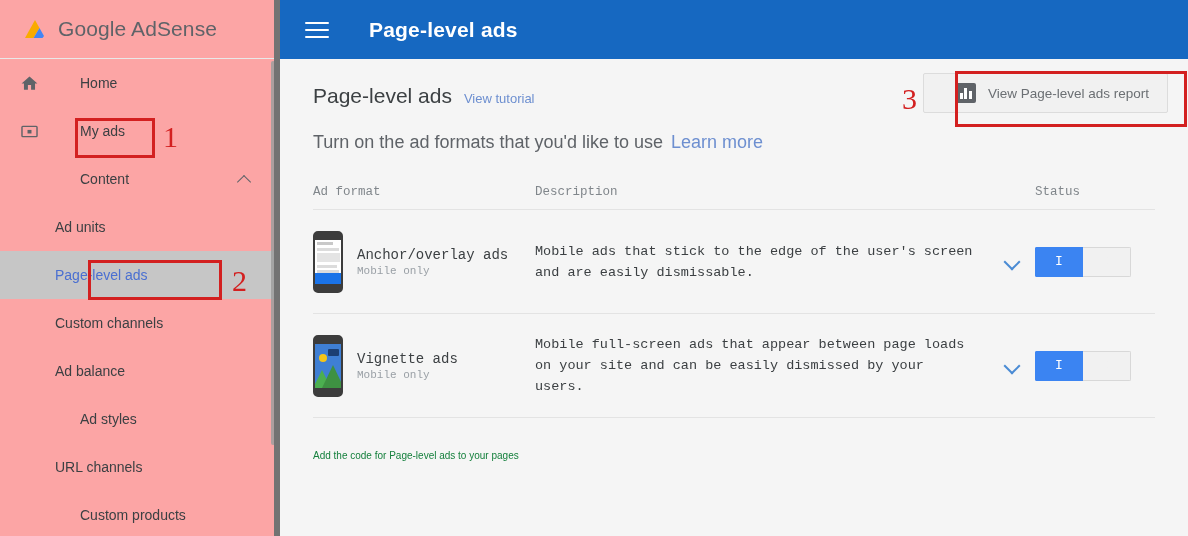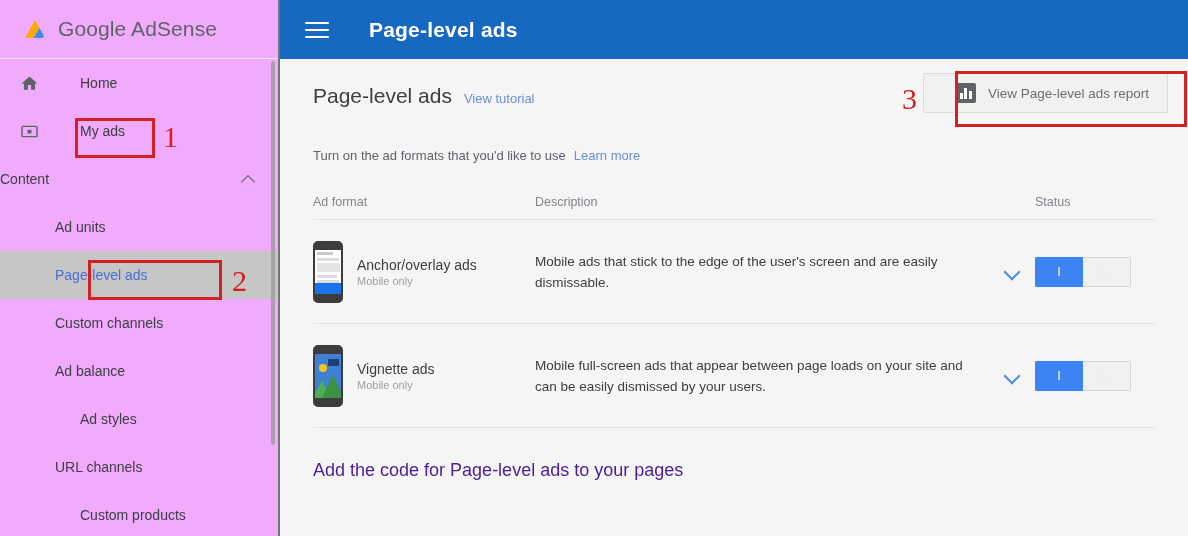--- a/index.html
+++ b/index.html
@@ -19,22 +19,22 @@
     width: 1188px;
     height: 536px;
   }
 
   
   .sidebar {
     position: absolute;
     left: 0; top: 0;
     width: 280px;
     height: 536px;
-    background: #f0abfc;
-    border-right: 2px solid #737373;
+    background: #fca5a5;
+    border-right: 6px solid #737373;
     box-sizing: border-box;
   }
   .brand {
     height: 59px;
     display: flex;
     align-items: center;
     padding-left: 22px;
     border-bottom: 1px solid #e8e8e8;
     box-sizing: border-box;
   }
@@ -72,20 +72,21 @@
   }
   .nav-label {
     font-size: 14px;
     color: #3c4043;
     white-space: nowrap;
   }
   .nav-row.top { padding-left: 0px; }
   .nav-row.top .nav-label { margin-left: 22px; }
 
   .nav-row.group {
+    padding-left: 80px;
     padding-right: 22px;
     justify-content: space-between;
   }
   .nav-row.sub {
     padding-left: 55px;
   }
   .nav-row.sub .nav-label { color: #3c4043; }
   .nav-row.plain {
     padding-left: 80px;
   }
@@ -172,22 +173,22 @@
     font-size: 21px;
     color: #3c4043;
   }
   .view-tutorial {
     font-size: 13px;
     color: #6d8fd0;
     margin-left: 12px;
     cursor: pointer;
   }
   .subline {
-    margin-top: 40px;
-    font-size: 13px;
+    margin-top: 24px;
+    font-size: 18px;
     color: #5f6368;
   }
   .subline .learn-more {
     color: #6d8fd0;
     margin-left: 8px;
     cursor: pointer;
   }
 
   .report-btn {
     position: absolute;
@@ -223,20 +224,21 @@
   .report-icon i:nth-child(3) { left: 13px; height: 8px; }
   .report-btn-label {
     font-size: 13.5px;
     color: #6b6f73;
     white-space: nowrap;
   }
 
   
   .table {
     margin: 22px 33px 0 33px;
+    font-family: Liberation Mono, monospace;
   }
   .thead {
     display: flex;
     align-items: center;
     height: 34px;
     border-bottom: 1px solid #e3e3e3;
   }
   .th {
     font-size: 12.5px;
     color: #80868b;
@@ -399,22 +401,22 @@
     display: flex;
     align-items: center;
     justify-content: center;
     font-size: 13px;
     border: 1px solid #d8d8d8;
     border-left: none;
     box-sizing: border-box;
   }
   .footer-note {
     margin: 32px 33px 0 33px;
-    font-size: 18px;
-    color: #4c1d95;
+    font-size: 10px;
+    color: #15803d;
   }
 
   
   .anno-box {
     position: absolute;
     border: 3px solid #d32020;
     box-sizing: border-box;
     pointer-events: none;
   }
   .anno-num {

